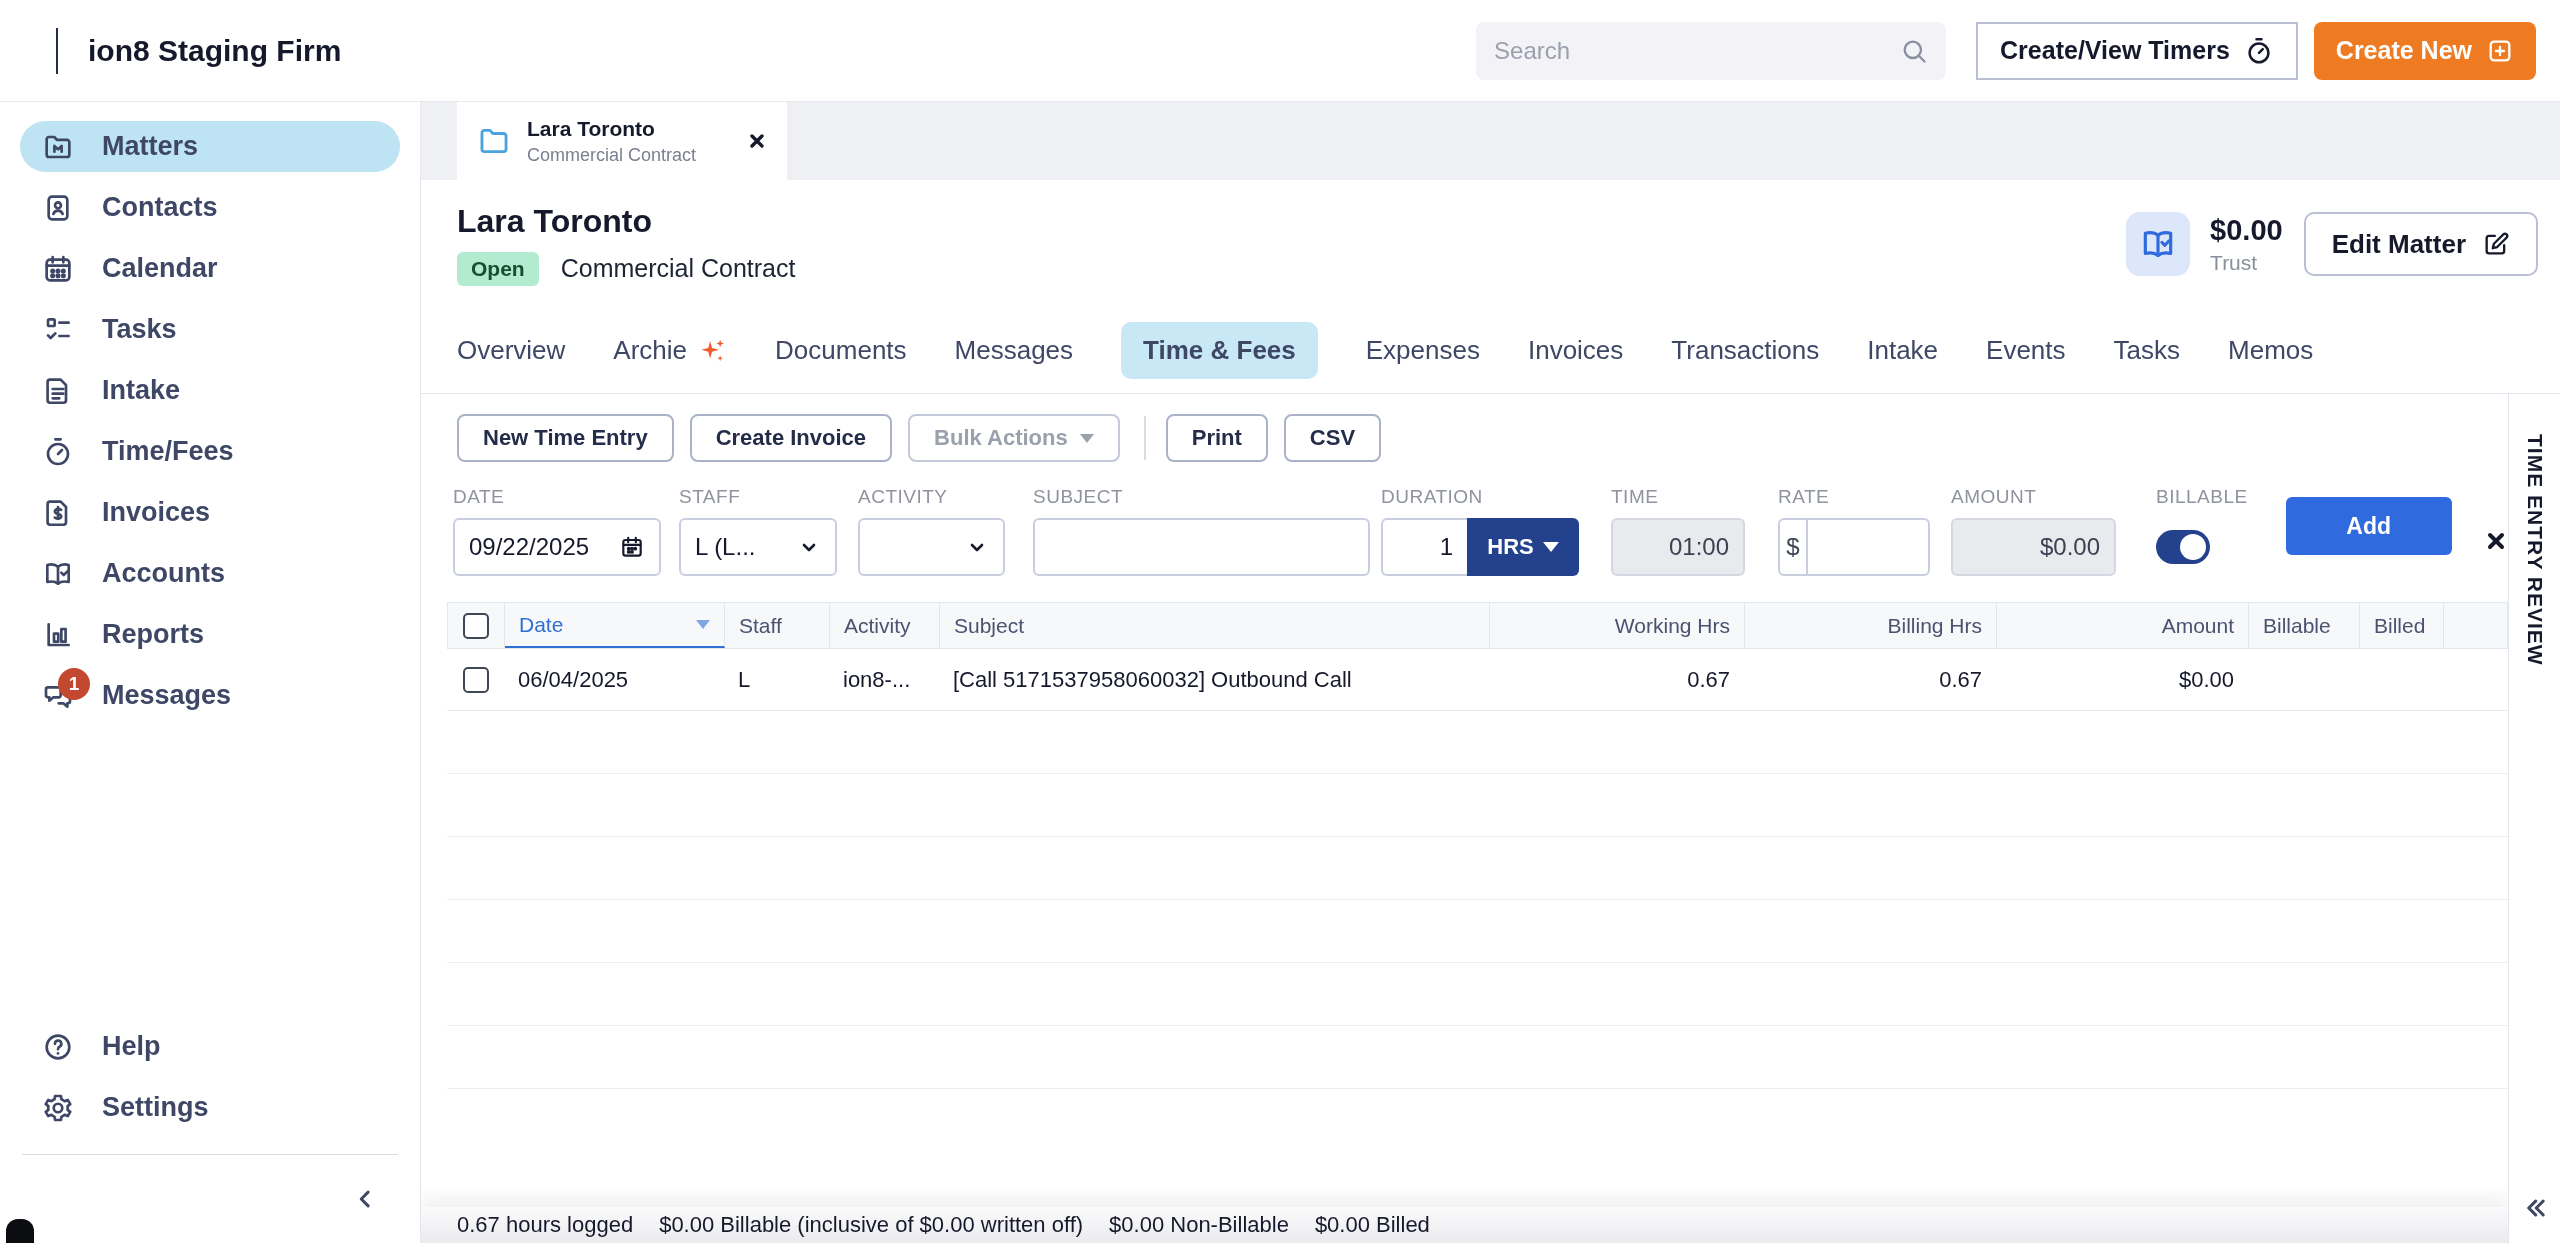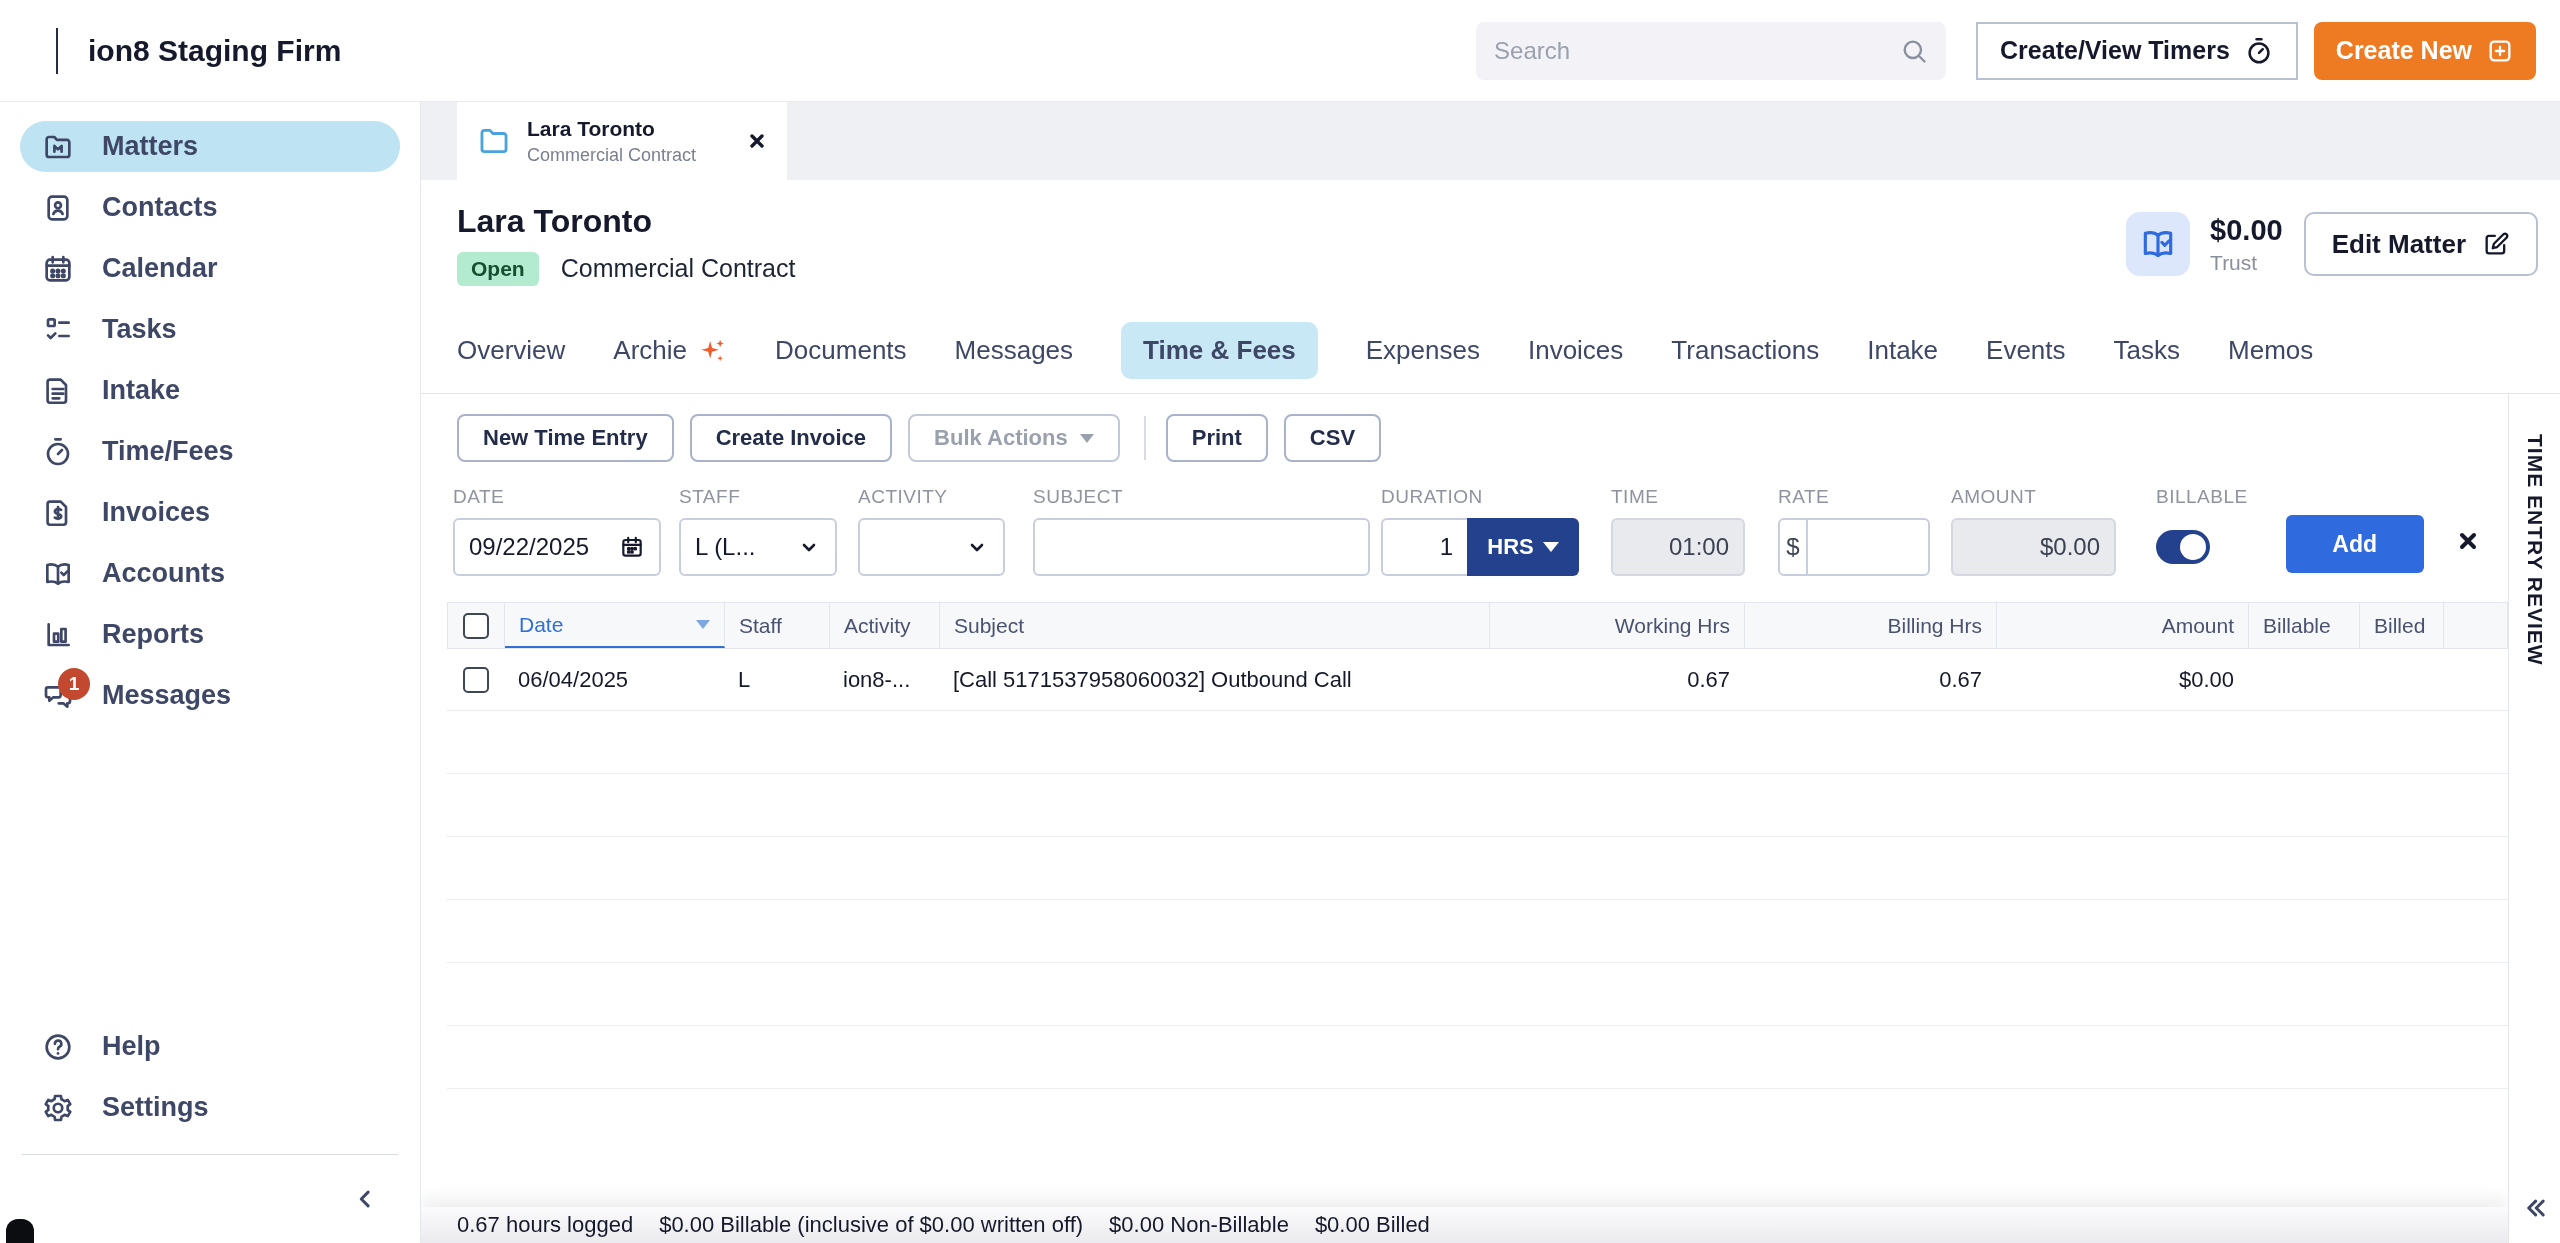--- a/index.html
+++ b/index.html
@@ -98,21 +98,21 @@
   .f-time { width:134px; margin-right:33px; }
   .ctl.disabled { background:#E9EAEE; border-color:#d4d7df; color:#3c4252; justify-content:flex-end; padding-right:14px; }
   .f-rate { margin-right:21px; }
   .rate-combo { width:152px; }
   .rate-prefix { width:46px; align-self:stretch; display:flex; align-items:center; justify-content:center; border-right:2px solid #c9cede; color:#3f4654; }
   .rate-combo input { padding:0 10px; }
   .f-amount { width:165px; margin-right:40px; }
   .f-billable { margin-right:38px; }
   .toggle { width:54px; height:34px; border-radius:17px; background:#24418E; position:relative; margin-top:12px; cursor:pointer; border:none; }
   .toggle-knob { position:absolute; top:4px; right:4px; width:26px; height:26px; border-radius:50%; background:#fff; }
-  .add-btn { width:138px; height:58px; margin-top:29px; background:#2F6BDF; border:none; border-radius:6px; color:#fff; font-size:23px; font-weight:700; cursor:pointer; font-family:inherit; }
+  .add-btn { width:166px; height:58px; margin-top:11px; background:#2F6BDF; border:none; border-radius:6px; color:#fff; font-size:23px; font-weight:700; cursor:pointer; font-family:inherit; }
   .form-close { margin-left:32px; margin-top:42px; color:#16192b; background:none; border:none; cursor:pointer; height:26px; }
 
   
   .tf-table { margin:26px 0 0 26px; }
   .thead { display:flex; height:47px; background:#f7f8fa; border:1px solid #e3e6ec; }
   .th { display:flex; align-items:center; padding:0 14px; font-size:21px; color:#4a5270; border-right:1px solid #e3e6ec; cursor:pointer; }
   .th:last-child { border-right:none; }
   .trow { display:flex; height:62px; align-items:center; border-bottom:1px solid #e8eaee; font-size:22px; color:#16192b; }
   .td { display:flex; align-items:center; padding:0 14px; overflow:hidden; white-space:nowrap; }
   .col-cb { width:57px; flex:0 0 57px; justify-content:center; }

